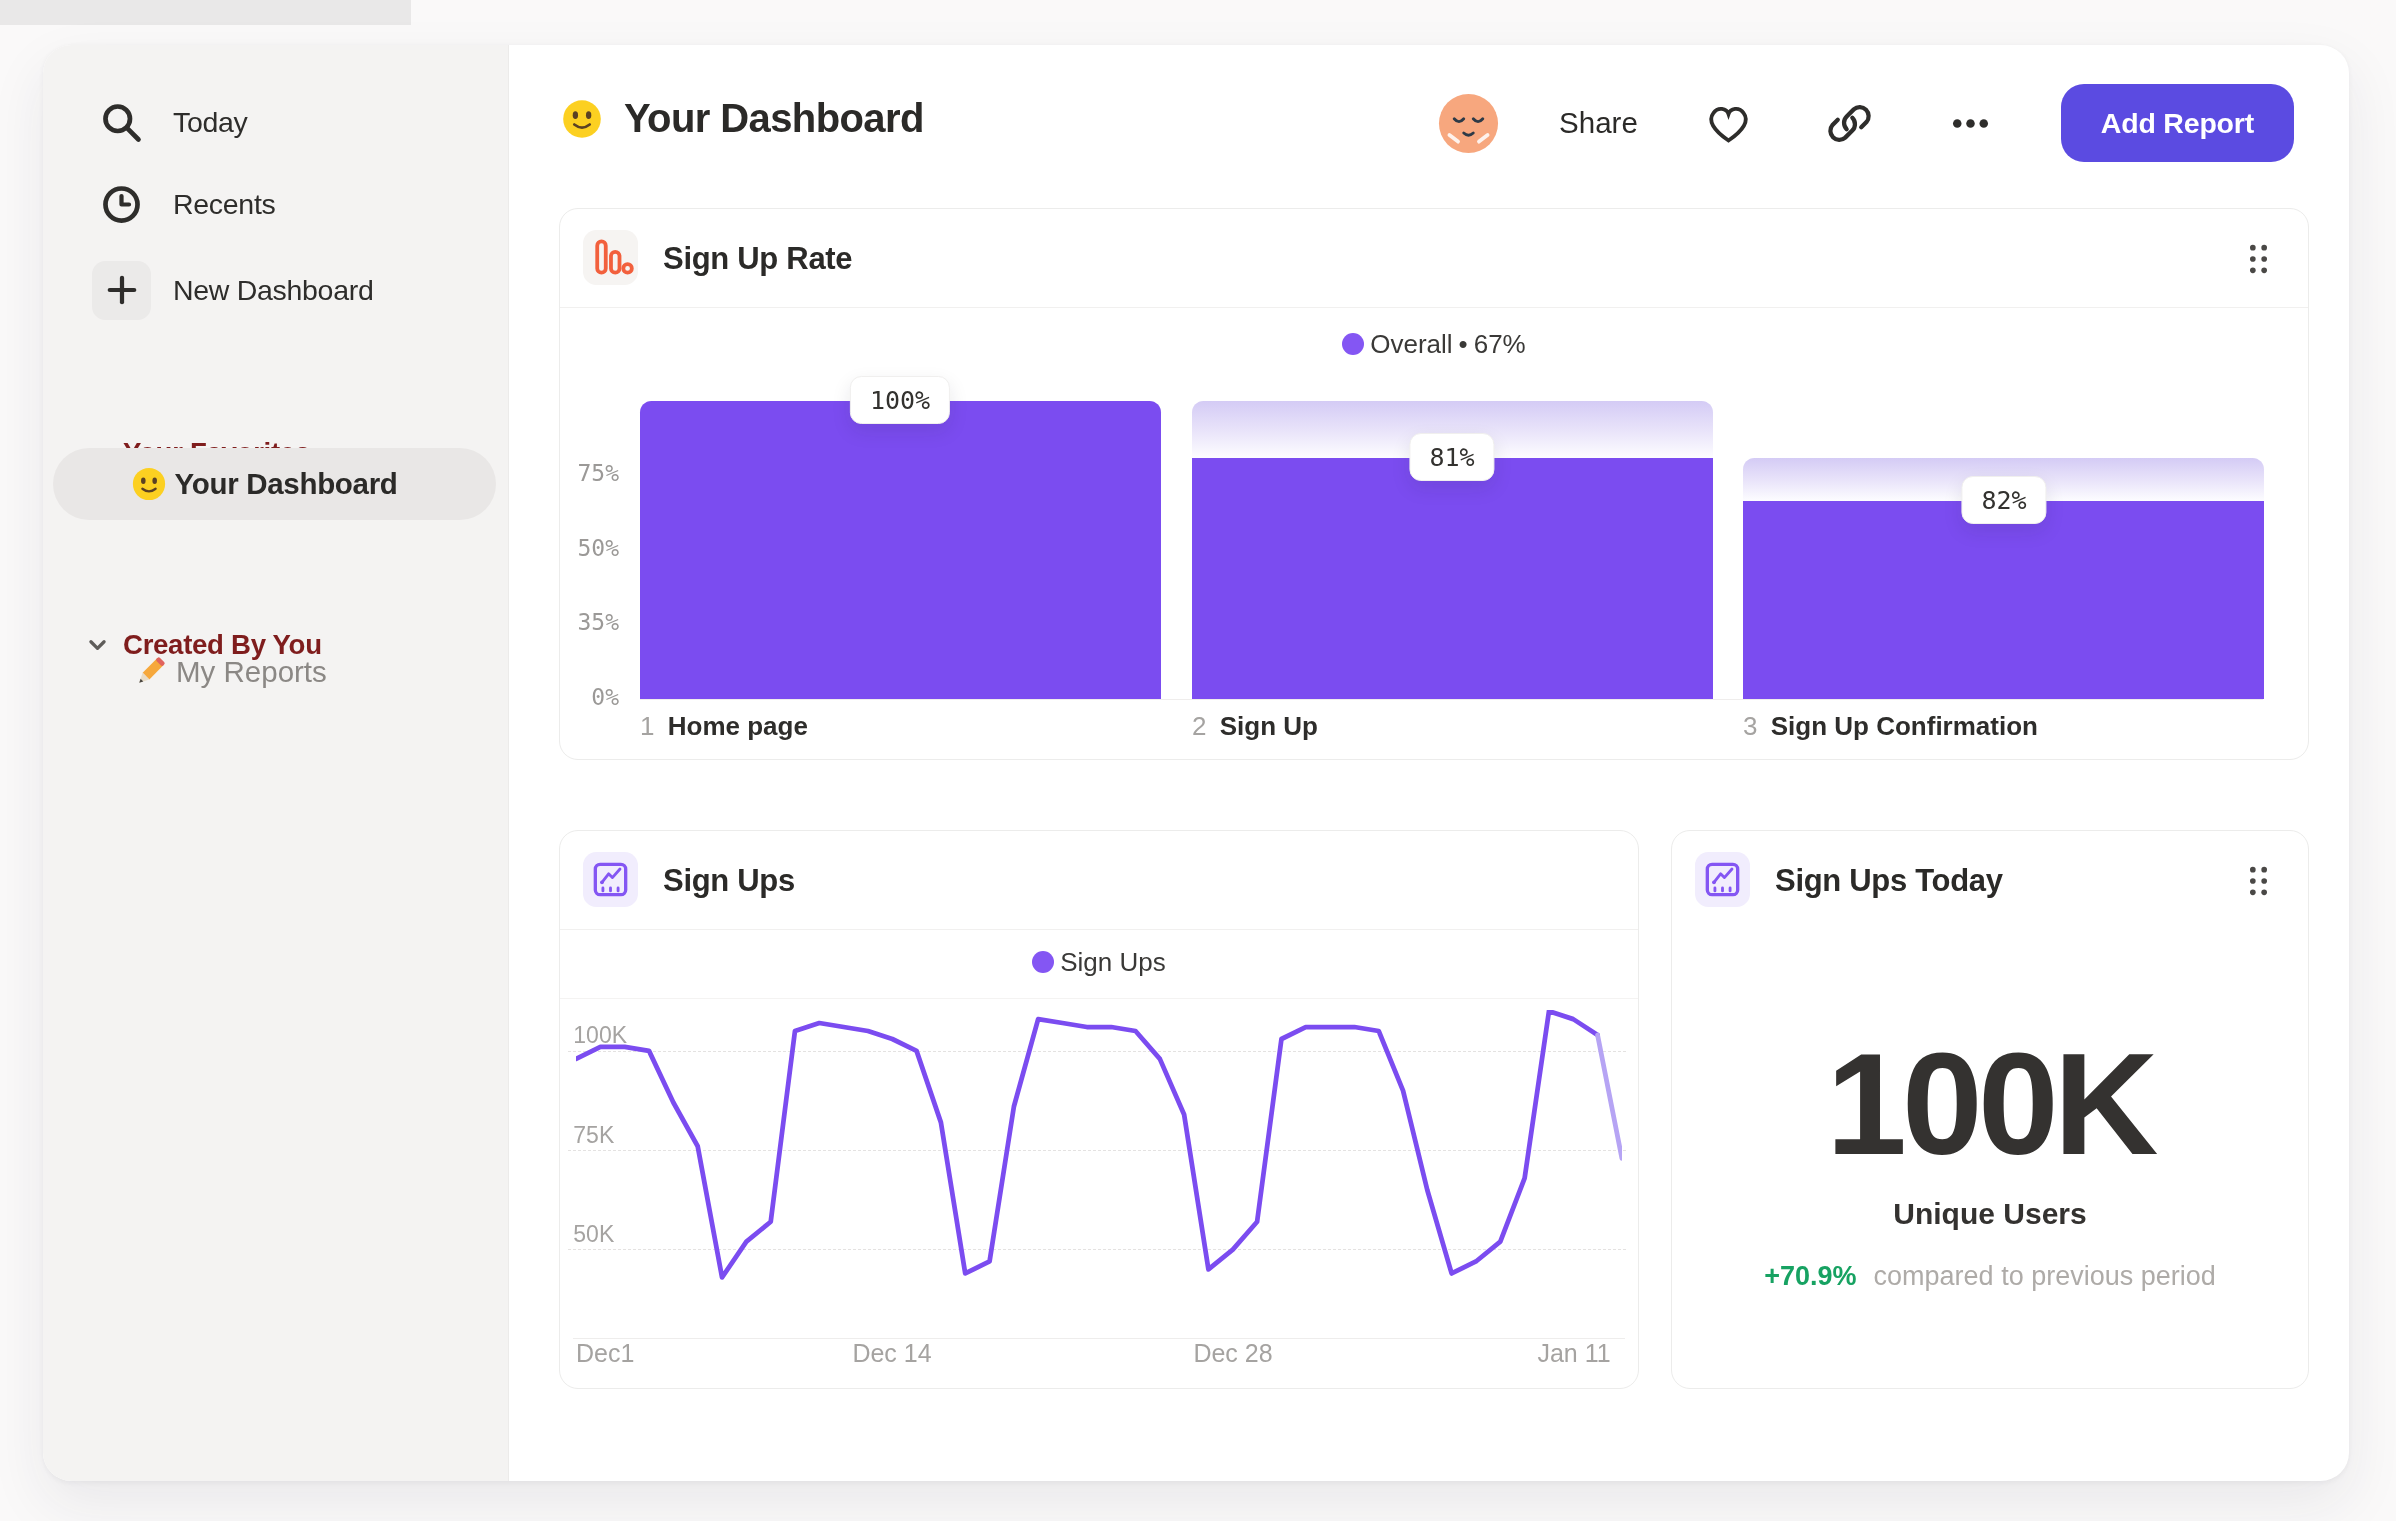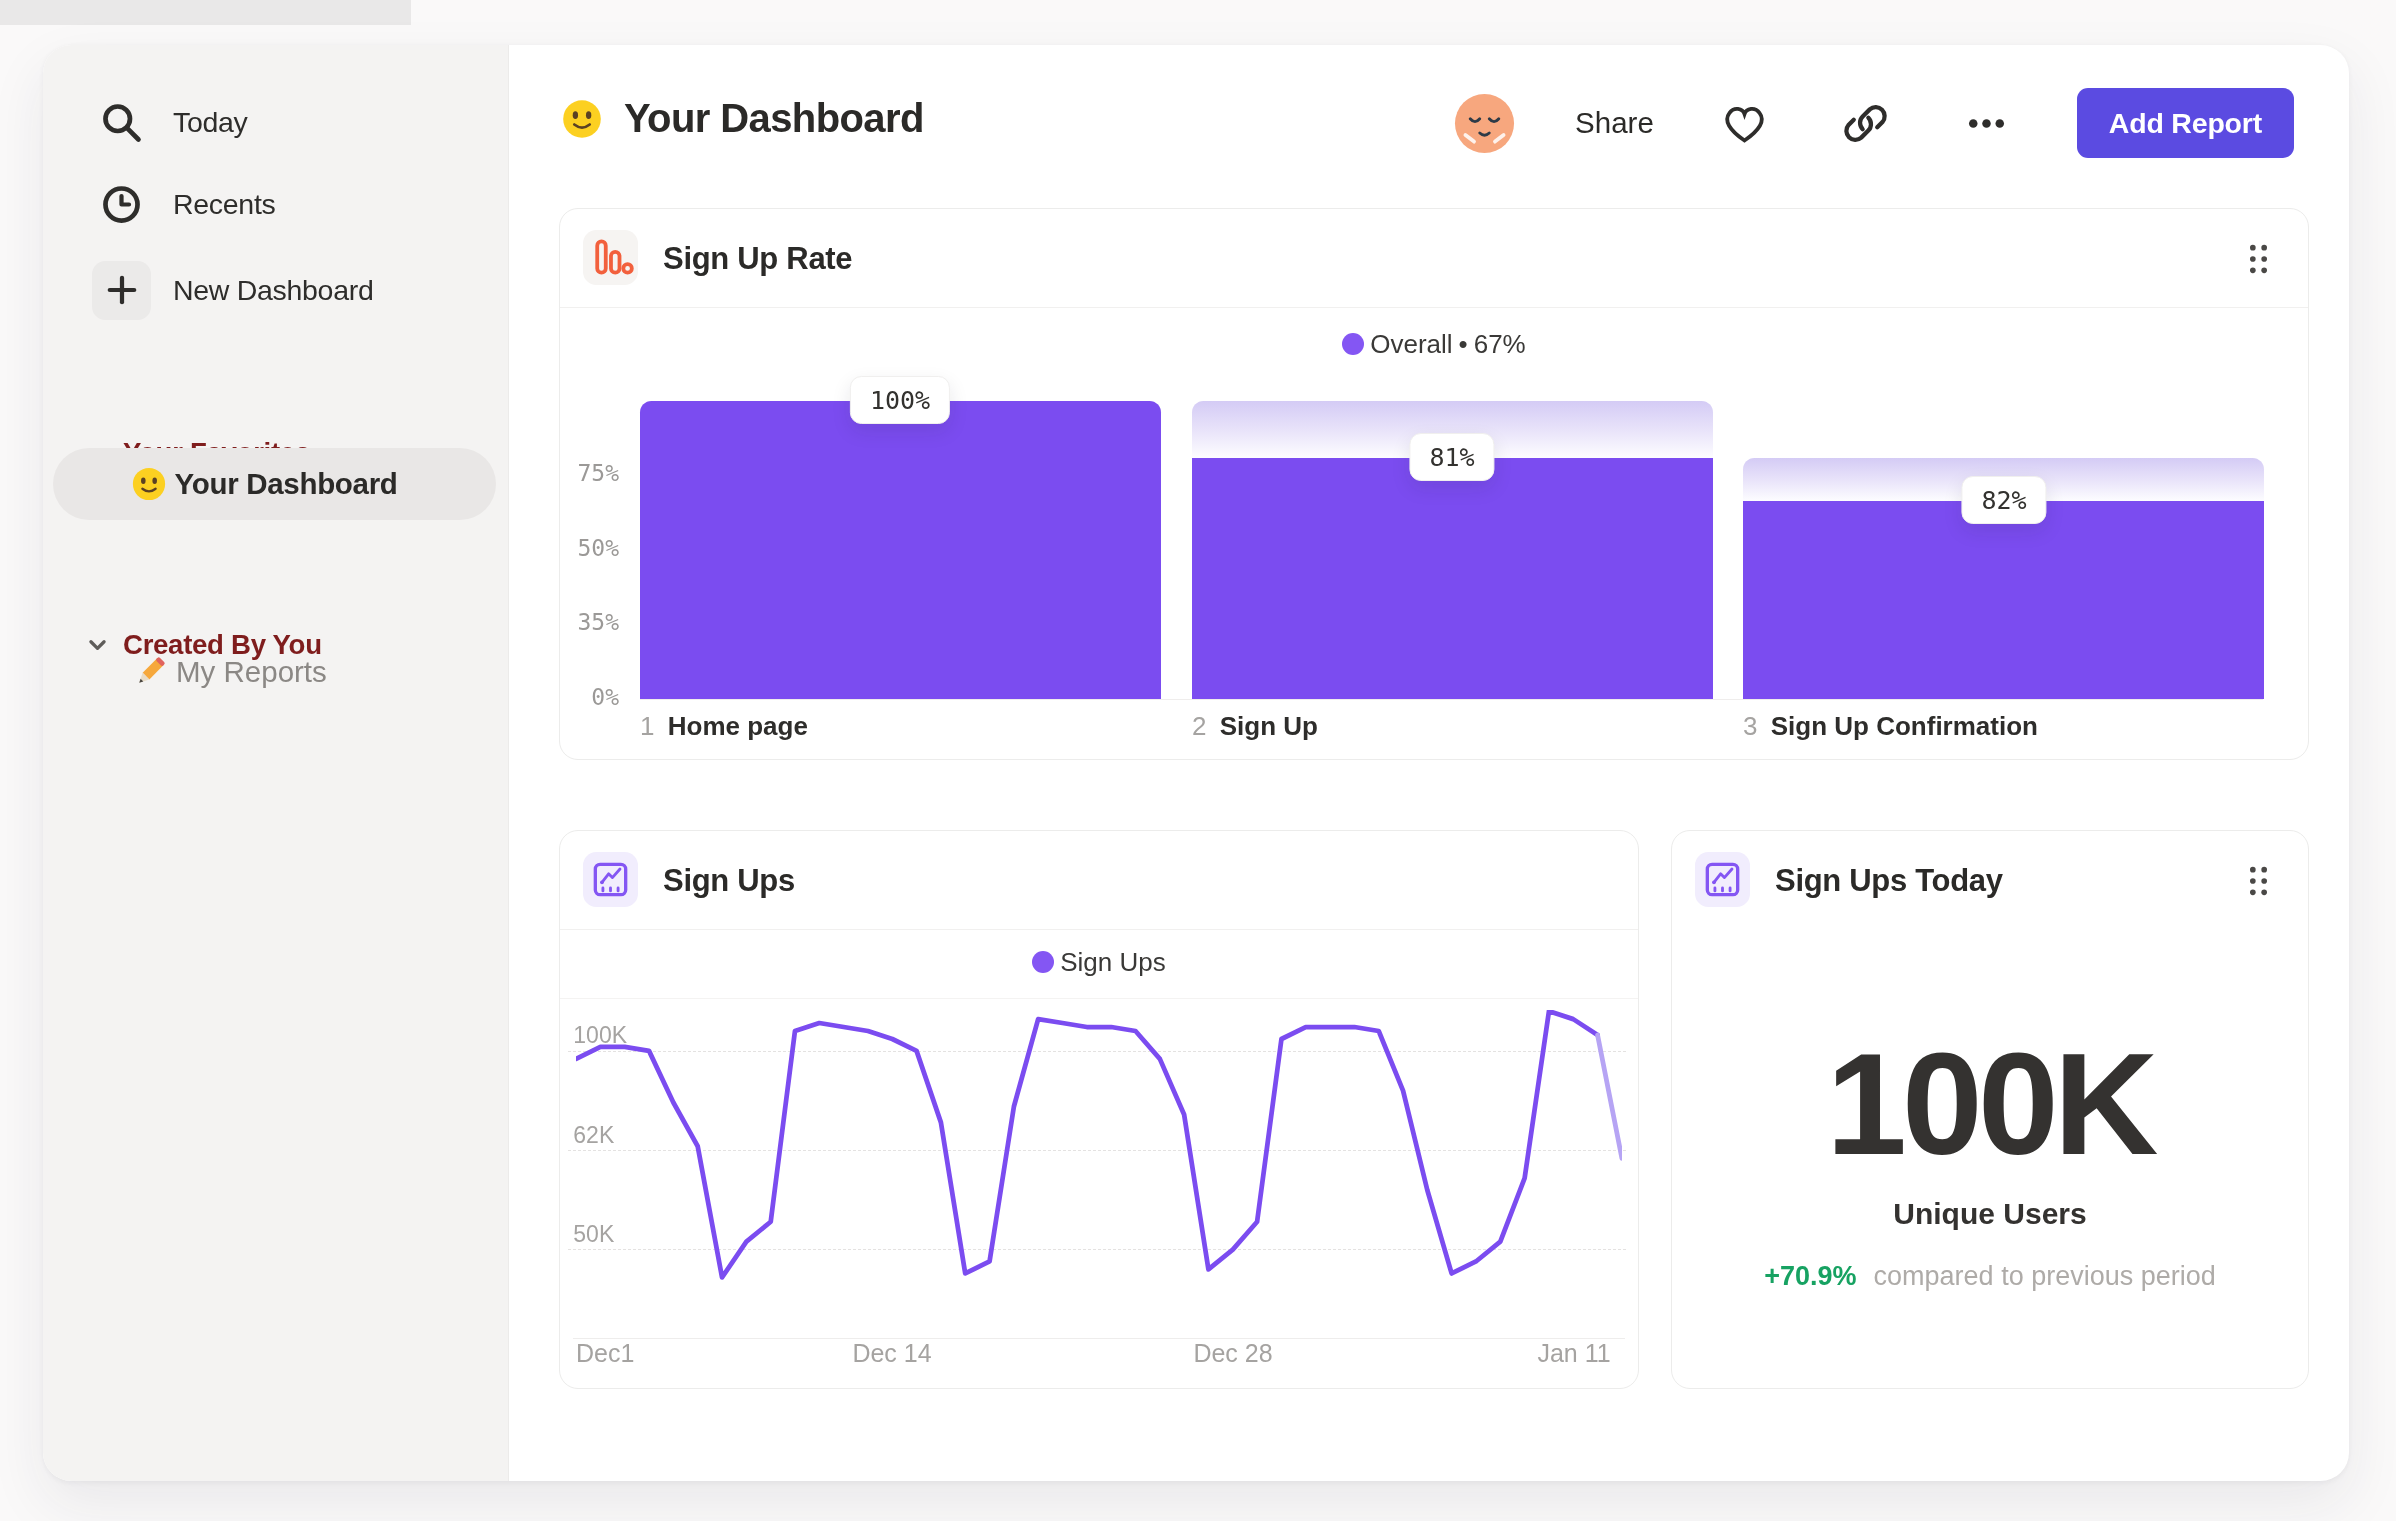--- a/index.html
+++ b/index.html
@@ -27,22 +27,22 @@
   .reports-item .emoji { position:absolute; left:88px; top:11.4px; }
   .reports-item .lbl { position:absolute; left:133px; top:13.3px; font-size:29.5px; font-weight:500; color:#8b8885; }
 
   
   .main-header { position:absolute; left:466px; top:0; width:1840px; height:152px; }
   .page-title-wrap { position:absolute; left:52px; top:51px; display:flex; align-items:center; gap:21px; }
   .page-title { font-size:40px; font-weight:700; color:#2b2a28; letter-spacing:-0.6px; }
   .hdr-right { position:absolute; right:55px; top:38px; height:80px; display:flex; align-items:center; gap:60px; }
   .share-lbl { font-size:29.5px; font-weight:500; color:#2b2a28; cursor:pointer; }
   .icon-btn { width:61px; height:61px; display:flex; align-items:center; justify-content:center; cursor:pointer; }
-  .add-report { height:70px; padding:0 32px; background:#5b4be1; color:#fff; font-size:28.5px; font-weight:600;
-                border:none; border-radius:11px; display:flex; align-items:center; cursor:pointer; letter-spacing:-0.2px; }
+  .add-report { height:78px; padding:0 40px; background:#5b4be1; color:#fff; font-size:28.5px; font-weight:600;
+                border:none; border-radius:23px; display:flex; align-items:center; cursor:pointer; letter-spacing:-0.2px; }
 
   
   .card { position:absolute; background:#fff; border:1.9px solid #ececeb; border-radius:19px; }
   .card-hd { position:absolute; left:0; top:0; width:100%; height:99px; }
   .card-hd .tile { position:absolute; left:23px; top:21px; }
   .card-hd .card-title { position:absolute; left:103px; top:32px; font-size:31px; font-weight:600; color:#2b2a28; letter-spacing:-0.3px; }
   .card-hd .divider { position:absolute; left:0; bottom:0; width:100%; border-bottom:1.9px solid #f1f0ef; }
   .drag-handle { position:absolute; top:28.5px; width:42px; height:42px; display:flex; align-items:center; justify-content:center; cursor:grab; }
 
   .legend-row { position:absolute; left:0; width:100%; display:flex; align-items:center; justify-content:center; gap:6px; }
@@ -299,21 +299,21 @@
       <div class="legend-row">
         <span class="legend-dot" id="line-legend-dot" style="background: rgb(132, 86, 243);"></span>
         <span class="legend-txt">Sign Ups</span>
       </div>
       <div class="legend-under"></div>
 
       <div id="line-grid">
           <div class="gridline" style="top: 220px;"></div>
           <div class="lytick" style="top: 191px;">100K</div>
           <div class="gridline" style="top: 319px;"></div>
-          <div class="lytick" style="top: 291px;">62K</div>
+          <div class="lytick" style="top: 291px;">75K</div>
           <div class="gridline" style="top: 418px;"></div>
           <div class="lytick" style="top: 390px;">50K</div>
         </div>
       <div id="line-svg-wrap">
           <svg width="1046" height="328" viewBox="0 0 1100 345" fill="none">
             <polyline points="0.0,51.4 25.6,38.8 51.2,38.8 76.7,43.0 102.3,97.3 127.9,143.3 153.5,281.3 179.1,243.6 204.7,222.7 230.2,22.1 255.8,13.7 281.4,17.9 307.0,22.1 332.6,30.5 358.1,43.0 383.7,118.2 409.3,277.1 434.9,264.5 460.5,101.5 486.0,9.6 511.6,13.7 537.2,17.9 562.8,17.9 588.4,22.1 614.0,51.4 639.5,109.9 665.1,272.9 690.7,252.0 716.3,222.7 741.9,30.5 767.4,17.9 793.0,17.9 818.6,17.9 844.2,22.1 869.8,84.8 895.3,189.3 920.9,277.1 946.5,264.5 972.1,243.6 997.7,176.8 1023.3,1.2 1048.8,9.6 1074.4,26.3" stroke="#7b4cf0" stroke-width="5" stroke-linejoin="round" stroke-linecap="round"></polyline>
             <polyline points="1074.4,26.3 1100.0,155.9" stroke="#b6a4f4" stroke-width="5" stroke-linejoin="round" stroke-linecap="round"></polyline>
           </svg>
         </div>
       <div class="lbaseline"></div>

